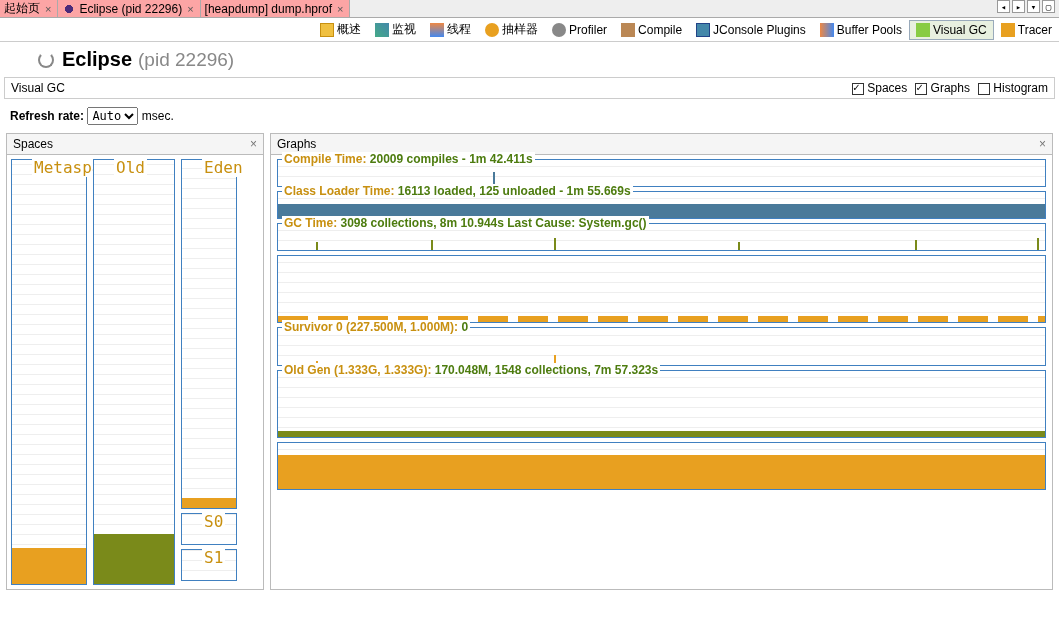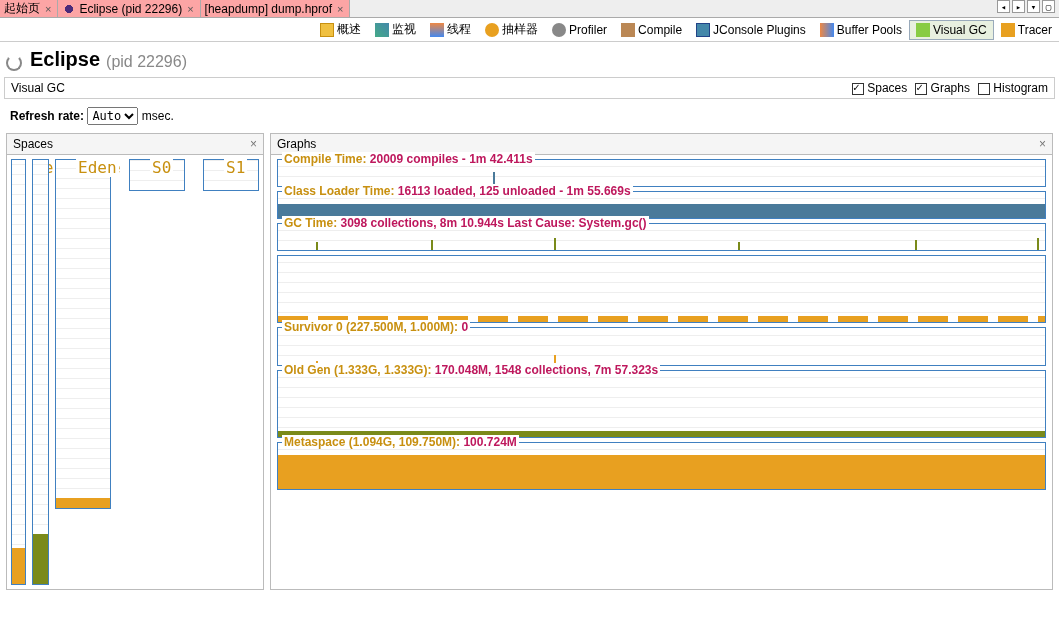--- a/index.html
+++ b/index.html
@@ -7,43 +7,43 @@
 .tabs-top { display:flex; height:18px; border-bottom:1px solid #aaa; background:#eee; }
 .tab-t { display:flex; align-items:center; padding:0 4px; border-right:1px solid #aaa; background:#fca5a5; gap:3px; }
 .tab-t.inactive { background:#fca5a5; }
 .tab-close { color:#555; font-size:11px; cursor:pointer; padding:0 2px; }
 .tab-nav { margin-left:auto; display:flex; gap:2px; padding-right:4px; }
 .tab-nav span { border:1px solid #999; width:13px; height:13px; display:flex; align-items:center; justify-content:center; font-size:9px; background:#fff; }
 .toolbar { display:flex; height:24px; border-bottom:1px solid #ccc; align-items:center; padding-left:4px;justify-content:flex-end; }
 .tb-btn { display:flex; align-items:center; gap:3px; padding:2px 6px; border:1px solid transparent; cursor:pointer; }
 .tb-btn.active { background:#e8f0e0; border:1px solid #9ab; }
 .tb-ico { width:14px; height:14px; display:inline-block; }
-.hdr { display:flex; align-items:flex-end; padding:6px 6px; font-family:monospace; }
+.hdr { display:flex; align-items:center; padding:6px 6px; font-family:monospace;margin-left:32px; }
 .hdr-title { font-size:20px; font-weight:bold; }
-.hdr-pid { font-size:16px; color:#888; margin-left:6px; }
+.hdr-pid { font-size:19px; color:#888; margin-left:6px; }
 .subbar { display:flex; align-items:center; border:1px solid #ccc; height:22px; padding:0 6px; margin:0 4px; }
 .subbar-r { margin-left:auto; display:flex; gap:8px; }
 .chk { width:12px; height:12px; border:1px solid #333; display:inline-block; position:relative; vertical-align:middle; }
 .chk.on::after { content:"✓"; position:absolute; top:-3px; left:0; font-size:11px; }
 .refresh { padding:8px 10px; }
 .refresh select { font-family:monospace; }
 .panels { display:flex; gap:6px; padding:0 6px; }
 .panel { border:1px solid #bbb; }
 .p-head { display:flex; justify-content:space-between; padding:3px 6px; border-bottom:1px solid #bbb; background:#f5f5f5; }
 .p-close { color:#777; cursor:pointer; }
 .spaces-body { display:flex; gap:6px; padding:4px; }
-.sp-col { display:flex; gap:18px; }
+.sp-col { display:flex; flex-direction:column; gap:4px; }
 .sp-box { border:1px solid #4080c0; position:relative; background:repeating-linear-gradient(0deg,#fff,#fff 9px,#eee 9px,#eee 10px),repeating-linear-gradient(90deg,transparent,transparent 9px,#eee 9px,#eee 10px); }
 .sp-lbl { position:absolute; top:-2px; left:20px; color:#c89010; font-weight:normal; font-family:monospace; background:#fff; padding:0 2px; font-size:16px; }
 .sp-fill-o { position:absolute; bottom:0; left:0; right:0; background:#e8a020; }
 .sp-fill-g { position:absolute; bottom:0; left:0; right:0; background:#7a8a1a; }
 .graphs-body { padding:4px 6px; display:flex; flex-direction:column; gap:4px; }
 .g-row { border:1px solid #4080c0; position:relative; background:repeating-linear-gradient(0deg,#fff,#fff 9px,#eee 9px,#eee 10px),repeating-linear-gradient(90deg,transparent,transparent 14px,#eee 14px,#eee 15px); }
 .g-lbl { position:absolute; top:-8px; left:4px; background:#fff; color:#c89010; font-family:monospace; font-weight:bold; font-size:11px; padding:0 2px; }
-.g-lbl .teal { color:#be185d; }
+.g-lbl .teal { color:#4d7c0f; }
 .g-fill { position:absolute; left:0; right:0; bottom:0; }
 .spike { position:absolute; bottom:0; width:2px; }
 </style>
 </head>
 <body>
 
 <div class="tabs-top">
   <div class="tab-t inactive">
       <span>起始页</span>
       <span class="tab-close">×</span>
@@ -197,19 +197,18 @@
         <div class="spike" style="left:36%;height:10px;background:#e8a020"></div>
       </div>
 
 
       <div class="g-row" style="height:68px">
         <span class="g-lbl"><span>Old Gen (1.333G, 1.333G): </span><span class="teal">170.048M, 1548 collections, 7m 57.323s</span></span>
         <div class="g-fill" style="height:6px;background:#7a8a1a"></div>
       </div>
 
       <div class="g-row" style="height:48px">
-        <span class="g-lbl"><span>Metaspace (1.094G, 109.750M): </span><span class="teal">100.724M</span></span>
         <div class="g-fill" style="height:34px;background:#e8a020"></div>
       </div>
 
     </div>
   </div>
 </div>
 
 </body></html>

